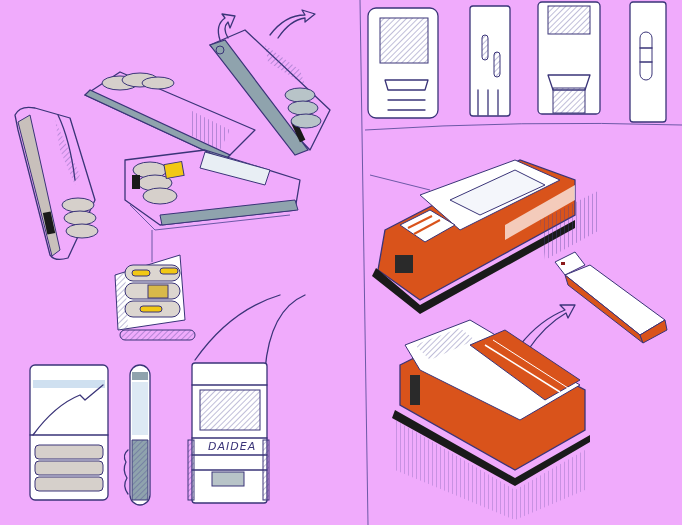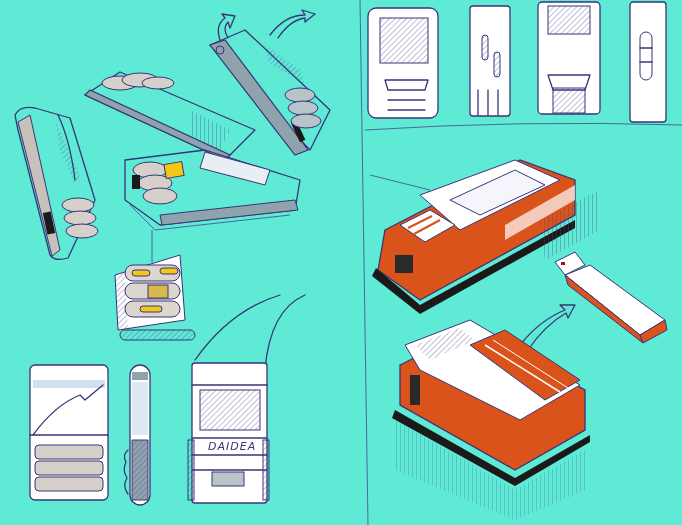--- a/index.html
+++ b/index.html
@@ -1,17 +1,17 @@
 <!DOCTYPE html>
 <html><head>
 <meta charset="utf-8">
 <style>
   html,body{margin:0;padding:0;background:#ffffff;}
   body{width:682px;height:525px;overflow:hidden;font-family:"DejaVu Sans",sans-serif;}
-  #canvas{position:relative;width:682px;height:525px;background:#5eead4;}
+  #canvas{position:relative;width:682px;height:525px;background:#f0abfc;}
   svg{position:absolute;left:0;top:0;}
   .ink{fill:none;stroke:#3a3478;stroke-width:1.3;stroke-linecap:round;stroke-linejoin:round;}
   .thin{fill:none;stroke:#4a4490;stroke-width:0.8;}
   .hatch{stroke:#4a4490;stroke-width:0.7;}
   .label{position:absolute;font-family:"DejaVu Sans",sans-serif;color:#3a3478;font-size:11px;letter-spacing:1px;}
 </style>
 </head>
 <body>
 
 <div id="canvas">

